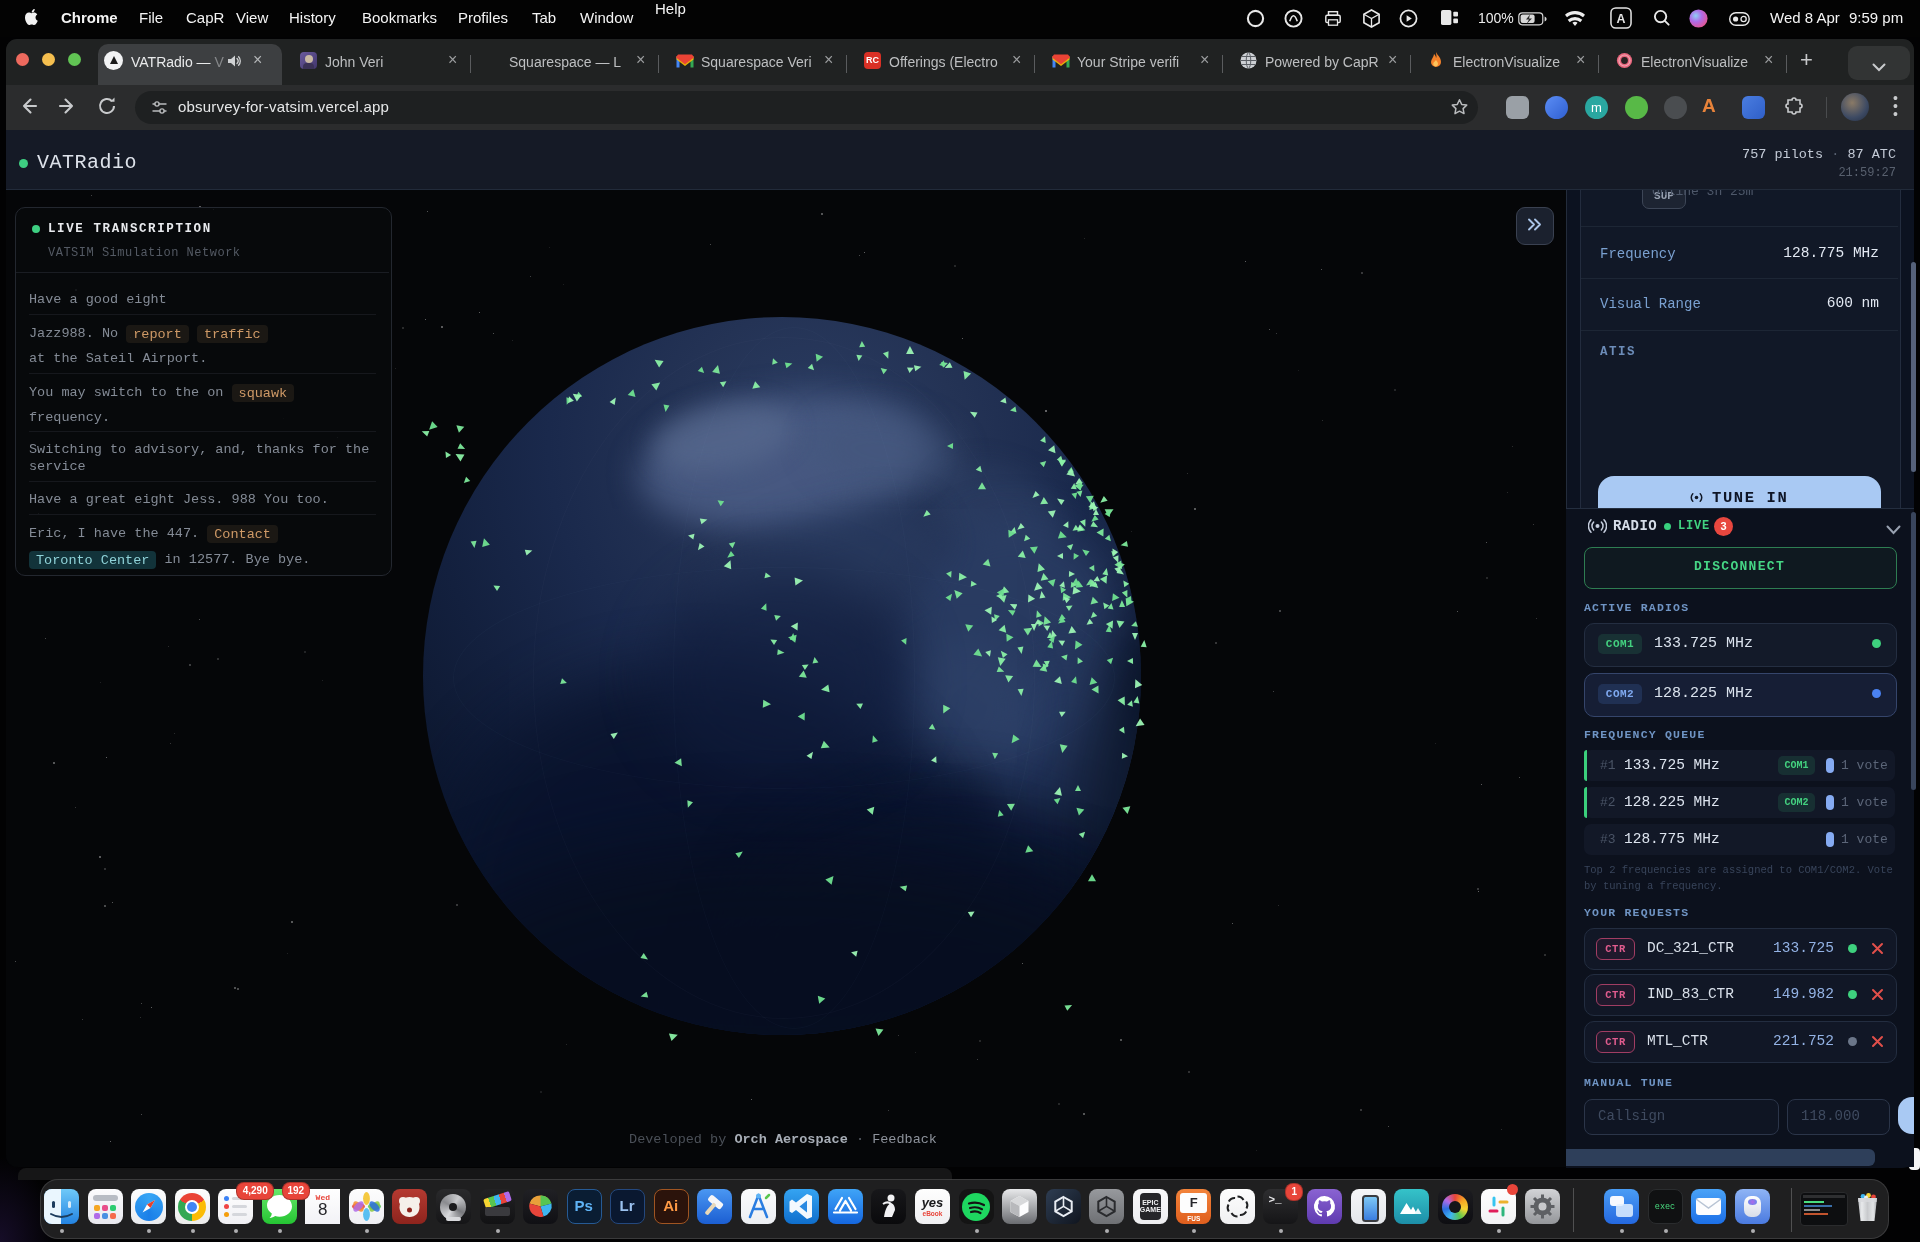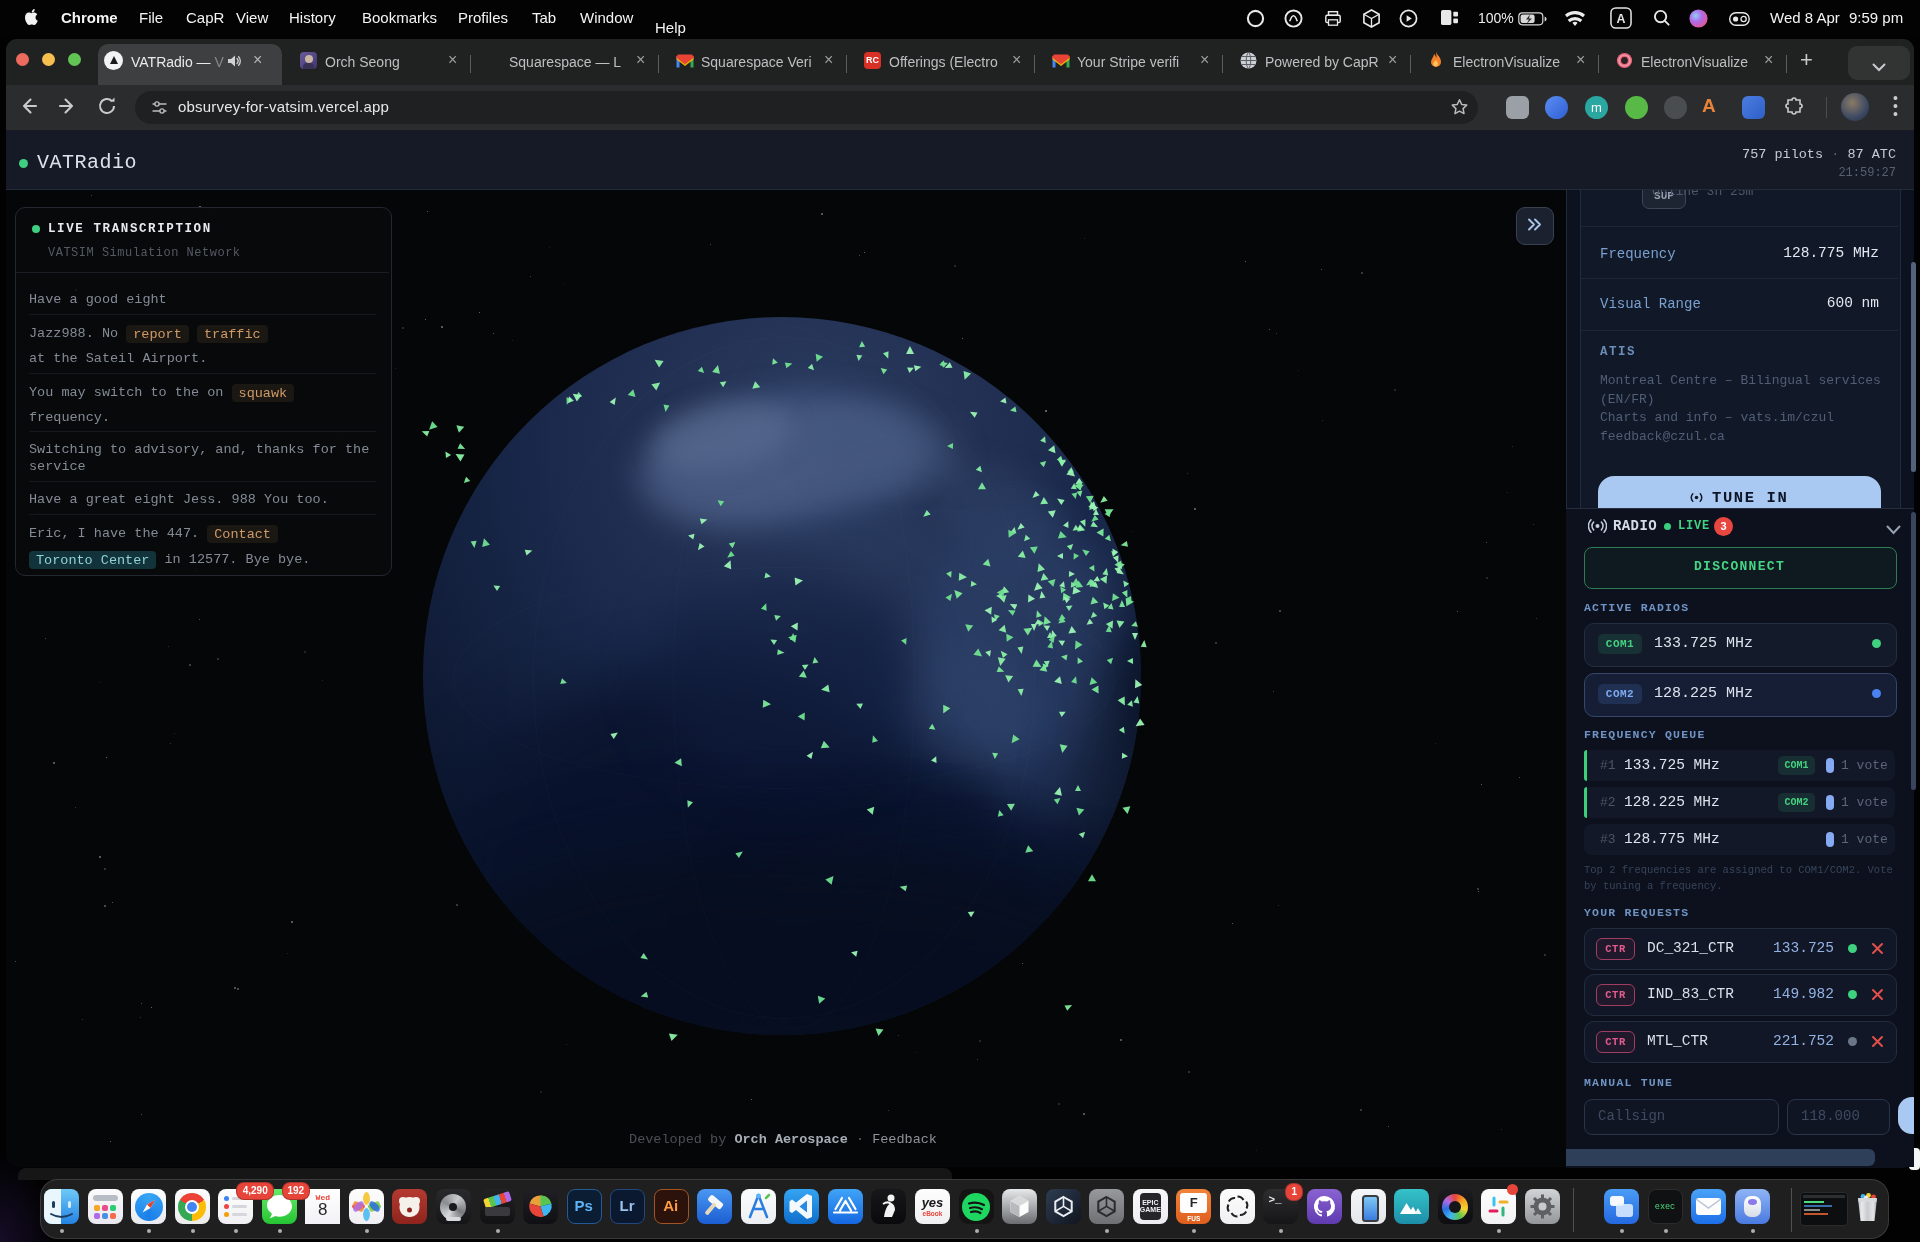--- a/index.html
+++ b/index.html
@@ -18,21 +18,21 @@
       </svg></div>
 <div class="abs" style="left:61px;top:9px;color:#f4f4f4;font-size:15px;font-weight:bold;">Chrome</div>
 <div class="abs" style="left:139px;top:9px;color:#f4f4f4;font-size:15px;font-weight:normal;">File</div>
 <div class="abs" style="left:186px;top:9px;color:#f4f4f4;font-size:15px;font-weight:normal;">CapR</div>
 <div class="abs" style="left:236px;top:9px;color:#f4f4f4;font-size:15px;font-weight:normal;">View</div>
 <div class="abs" style="left:289px;top:9px;color:#f4f4f4;font-size:15px;font-weight:normal;">History</div>
 <div class="abs" style="left:362px;top:9px;color:#f4f4f4;font-size:15px;font-weight:normal;">Bookmarks</div>
 <div class="abs" style="left:458px;top:9px;color:#f4f4f4;font-size:15px;font-weight:normal;">Profiles</div>
 <div class="abs" style="left:532px;top:9px;color:#f4f4f4;font-size:15px;font-weight:normal;">Tab</div>
 <div class="abs" style="left:580px;top:9px;color:#f4f4f4;font-size:15px;font-weight:normal;">Window</div>
-<div class="abs" style="left:655px;top:19px;color:#f4f4f4;font-size:15px;font-weight:normal;">Help</div>
+<div class="abs" style="left:655px;top:0;color:#f4f4f4;font-size:15px;font-weight:normal;">Help</div>
 <div class="abs" style="left:1246px;top:9px;"><svg width="19" height="19" viewBox="0 0 20 20">
         <circle cx="10" cy="10" r="8" fill="none" stroke="#e8e8e8" stroke-width="2.2"></circle>
       </svg></div>
 <div class="abs" style="left:1284px;top:9px;"><svg width="19" height="19" viewBox="0 0 20 20">
         <circle cx="10" cy="10" r="8.5" fill="none" stroke="#e8e8e8" stroke-width="2"></circle>
         <path d="M6 13c1-3 2.4-6 4-6s3 3 4 6" fill="none" stroke="#e8e8e8" stroke-width="1.6"></path>
       </svg></div>
 <div class="abs" style="left:1323px;top:9px;"><svg width="20" height="18" viewBox="0 0 22 20">
         <rect x="3" y="7" width="16" height="8" rx="1.5" fill="none" stroke="#e8e8e8" stroke-width="1.6"></rect>
         <rect x="6" y="3" width="10" height="4" fill="none" stroke="#e8e8e8" stroke-width="1.6"></rect>
@@ -97,21 +97,21 @@
 <div class="abs" style="left:131px;top:54px;color:#e9eaeb;font-size:14px;width:93px;overflow:hidden;white-space:nowrap;">VATRadio — <span style="color:#86888a">V</span></div>
 <div class="abs" style="left:226px;top:53px;"><svg width="16" height="16" viewBox="0 0 16 16">
         <path d="M2 6h3l4-3.4v10.8L5 10H2z" fill="#cfd1d3"></path>
         <path d="M11 5.5a3.6 3.6 0 010 5M12.6 3.8a6 6 0 010 8.4" fill="none" stroke="#cfd1d3" stroke-width="1.3" stroke-linecap="round"></path>
       </svg></div>
 <div class="abs" style="left:253px;top:51px;color:#b4b6b8;font-size:16px;">×</div>
 <div class="abs" style="left:300px;top:52px;width:17px;height:17px;border-radius:4px;background:linear-gradient(135deg,#6a5a9e,#41356b);overflow:hidden;">
       <div class="abs" style="left:4.5px;top:3px;width:8px;height:8px;border-radius:50%;background:#c9b9a4;"></div>
       <div class="abs" style="left:3px;top:11px;width:11px;height:6px;border-radius:4px 4px 0 0;background:#3a3156;"></div>
     </div>
-<div class="abs" style="left:325px;top:54px;color:#bdbfc1;font-size:14px;max-width:118px;overflow:hidden;white-space:nowrap;">Orch Seong</div>
+<div class="abs" style="left:325px;top:54px;color:#bdbfc1;font-size:14px;max-width:118px;overflow:hidden;white-space:nowrap;">John Veri</div>
 <div class="abs" style="left:448px;top:51px;color:#9b9d9f;font-size:16px;">×</div>
 <div class="abs" style="left:509px;top:54px;color:#bdbfc1;font-size:14px;max-width:118px;overflow:hidden;white-space:nowrap;">Squarespace — L</div>
 <div class="abs" style="left:636px;top:51px;color:#9b9d9f;font-size:16px;">×</div>
 <div class="abs" style="left:676px;top:54px;"><svg width="18" height="14" viewBox="0 0 18 14">
         <path d="M0.5 2.5h3v11h-3z" fill="#4285f4"></path>
         <path d="M14.5 2.5h3v11h-3z" fill="#34a853"></path>
         <path d="M0.5 2.5L9 9l8.5-6.5-1.5-2h-14z" fill="#ea4335"></path>
         <path d="M0.5 2.5v3L9 12l8.5-6.5v-3L9 9z" fill="#fbbc04" opacity="0.9"></path>
         <path d="M0.5 2.5L9 9l8.5-6.5" fill="none" stroke="#ea4335" stroke-width="2"></path>
       </svg></div>
@@ -613,21 +613,20 @@
 <div class="abs" style="left:1598px;top:183px;width:42px;height:24px;border:1.5px solid #3d4657;border-radius:7px;background:#1d2432;color:#98a1b0;font-size:11px;font-weight:bold;text-align:center;line-height:24px;font-family:'Liberation Mono',monospace;margin-left:44px;">SUP</div>
 <div class="abs mono" style="left:1652px;top:184px;color:#4e586a;font-size:13px;">Online 3h 25m</div>
 <div class="abs" style="left:1581px;top:226px;width:317px;height:1px;background:#1d2635;"></div>
 <div class="abs mono" style="left:1600px;top:246px;color:#7aa0d0;font-size:14px;">Frequency</div>
 <div class="abs mono" style="left:1700px;top:245px;width:179px;text-align:right;color:#e2e8f2;font-size:14.5px;">128.775 MHz</div>
 <div class="abs" style="left:1581px;top:278px;width:317px;height:1px;background:#1d2635;"></div>
 <div class="abs mono" style="left:1600px;top:296px;color:#7aa0d0;font-size:14px;">Visual Range</div>
 <div class="abs mono" style="left:1700px;top:295px;width:179px;text-align:right;color:#e2e8f2;font-size:14.5px;">600 nm</div>
 <div class="abs" style="left:1581px;top:330px;width:317px;height:1px;background:#1d2635;"></div>
 <div class="abs mono" style="left:1600px;top:345px;color:#6c8cb8;font-size:12.5px;font-weight:bold;letter-spacing:1.5px;">ATIS</div>
-<div class="abs mono" style="left:1600px;top:372px;width:285px;color:#505e76;font-size:13px;line-height:18.6px;">Montreal Centre – Bilingual services (EN/FR)<br>Charts and info – vats.im/czul<br>feedback@czul.ca</div>
 <div class="abs" style="left:1598px;top:476px;width:283px;height:52px;background:#a9c9f3;border-radius:16px;"></div>
 <div class="abs" style="left:1688px;top:489px;"><svg width="17" height="17" viewBox="0 0 17 17">
         <circle cx="8.5" cy="8.5" r="1.8" fill="#101827"></circle>
         <path d="M4.8 4.8a5.2 5.2 0 000 7.4M12.2 4.8a5.2 5.2 0 010 7.4" fill="none" stroke="#101827" stroke-width="1.5" stroke-linecap="round"></path>
       </svg></div>
 <div class="abs mono" style="left:1712px;top:489px;color:#0e1526;font-size:15.5px;font-weight:bold;letter-spacing:1.6px;">TUNE IN</div>
 <div class="abs" style="left:1566px;top:508px;width:348px;height:659px;background:#0c111d;border-top:1px solid #242e3f;border-radius:0 0 12px 0;"></div>
 <div class="abs" style="left:1588px;top:518px;"><svg width="19" height="17" viewBox="0 0 19 17">
         <circle cx="9.5" cy="8" r="2" fill="#c6cede"></circle>
         <path d="M5.6 4.1a5.5 5.5 0 000 7.8M13.4 4.1a5.5 5.5 0 010 7.8M3 1.7a9 9 0 000 12.6M16 1.7a9 9 0 010 12.6" fill="none" stroke="#c6cede" stroke-width="1.5" stroke-linecap="round"></path>

